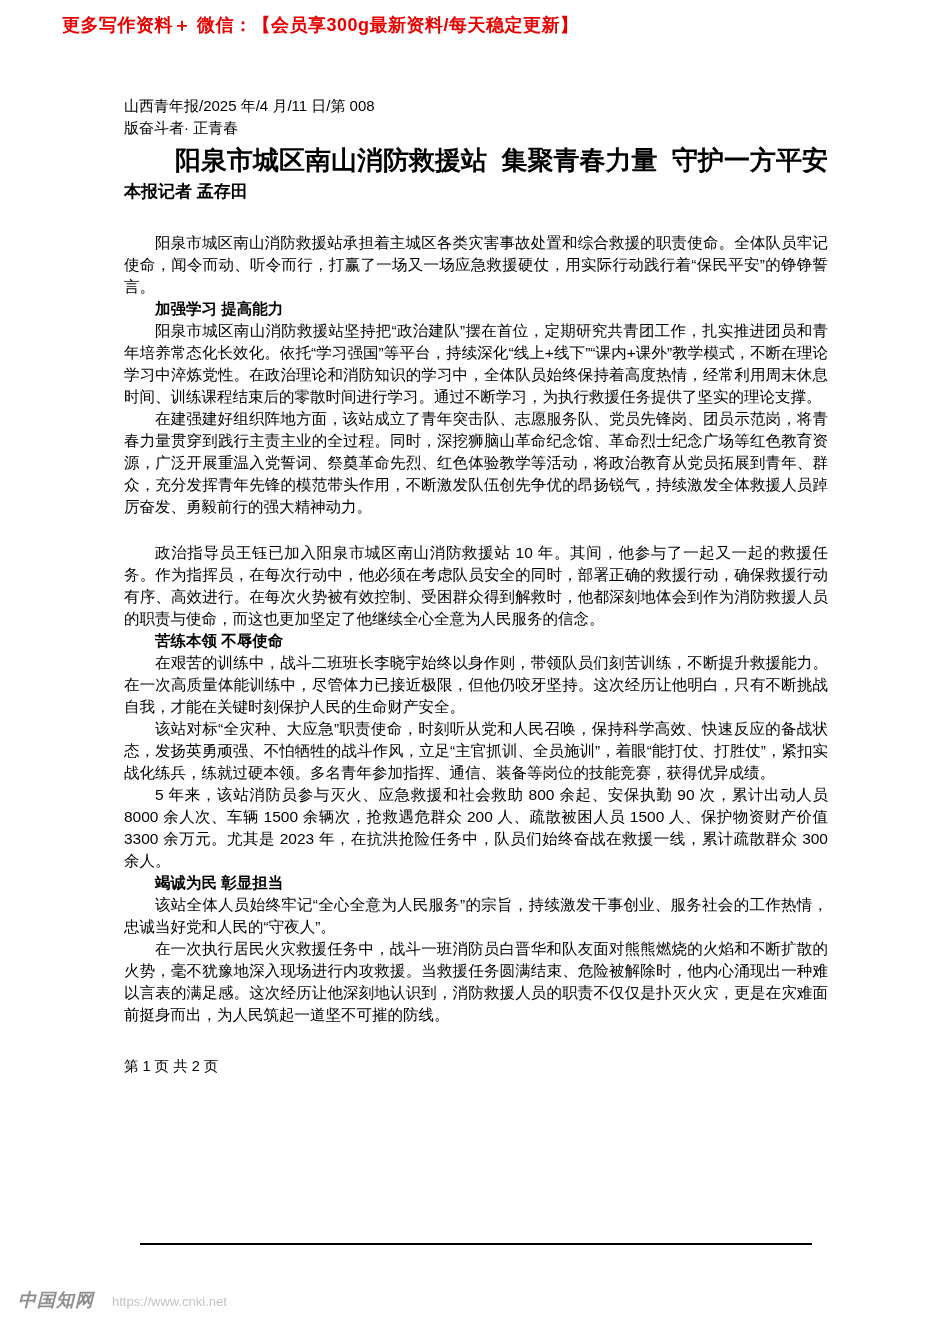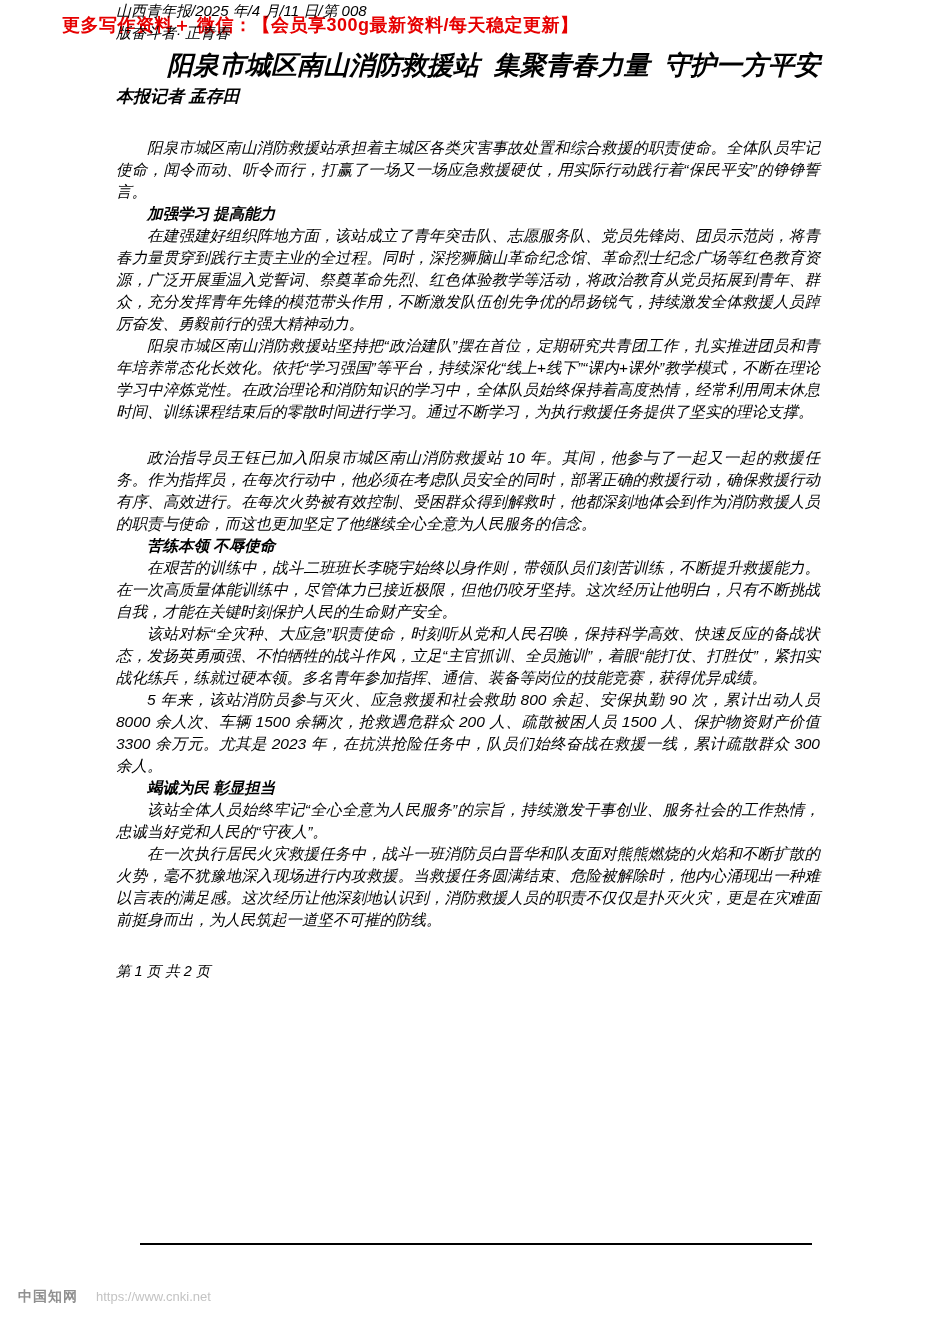--- a/index.html
+++ b/index.html
@@ -17,23 +17,23 @@
     top: 13px;
     left: 62px;
     font-size: 18px;
     font-weight: bold;
     letter-spacing: 0.5px;
     white-space: nowrap;
   }
   .content {
     position: absolute;
     top: 0;
-    left: 116px;
+    left: 124px;
     width: 704px;
-    font-style: italic;
+    padding-top: 95px;
   }
   .meta-line {
     font-size: 15px;
     line-height: 22px;
     color: #000000;
   }
   .title {
     margin: 5px 0 0 0;
     font-size: 26px;
     font-weight: bold;
@@ -84,24 +84,25 @@
     background: #000000;
   }
   .watermark {
     position: absolute;
     left: 18px;
     top: 1288px;
     display: flex;
     align-items: baseline;
   }
   .wm-brand {
-    font-size: 14px;
+    font-size: 18px;
     font-weight: bold;
     color: #8f8f8f;
     letter-spacing: 1px;
+    font-style: italic;
   }
   .wm-url {
     margin-left: 18px;
     font-size: 13px;
     color: #c3c3c3;
   }
 </style>
 </head>
 <body>
 
@@ -113,22 +114,22 @@
     <div class="meta-line">山西青年报/2025 年/4 月/11 日/第 008</div>
     <div class="meta-line">版奋斗者· 正青春</div>
 
     <h1 class="title">阳泉市城区南山消防救援站  集聚青春力量  守护一方平安</h1>
 
     <div class="byline">本报记者 孟存田</div>
 
     <div class="body-text">
         <p class="para">阳泉市城区南山消防救援站承担着主城区各类灾害事故处置和综合救援的职责使命。全体队员牢记使命，闻令而动、听令而行，打赢了一场又一场应急救援硬仗，用实际行动践行着“保民平安”的铮铮誓言。</p>
         <p class="subhead">加强学习 提高能力</p>
+        <p class="para">阳泉市城区南山消防救援站坚持把“政治建队”摆在首位，定期研究共青团工作，扎实推进团员和青年培养常态化长效化。依托“学习强国”等平台，持续深化“线上+线下”“课内+课外”教学模式，不断在理论学习中淬炼党性。在政治理论和消防知识的学习中，全体队员始终保持着高度热情，经常利用周末休息时间、训练课程结束后的零散时间进行学习。通过不断学习，为执行救援任务提供了坚实的理论支撑。</p>
         <p class="para">在建强建好组织阵地方面，该站成立了青年突击队、志愿服务队、党员先锋岗、团员示范岗，将青春力量贯穿到践行主责主业的全过程。同时，深挖狮脑山革命纪念馆、革命烈士纪念广场等红色教育资源，广泛开展重温入党誓词、祭奠革命先烈、红色体验教学等活动，将政治教育从党员拓展到青年、群众，充分发挥青年先锋的模范带头作用，不断激发队伍创先争优的昂扬锐气，持续激发全体救援人员踔厉奋发、勇毅前行的强大精神动力。</p>
-        <p class="para">阳泉市城区南山消防救援站坚持把“政治建队”摆在首位，定期研究共青团工作，扎实推进团员和青年培养常态化长效化。依托“学习强国”等平台，持续深化“线上+线下”“课内+课外”教学模式，不断在理论学习中淬炼党性。在政治理论和消防知识的学习中，全体队员始终保持着高度热情，经常利用周末休息时间、训练课程结束后的零散时间进行学习。通过不断学习，为执行救援任务提供了坚实的理论支撑。</p>
         <div class="spacer"></div>
         <p class="para">政治指导员王钰已加入阳泉市城区南山消防救援站 10 年。其间，他参与了一起又一起的救援任务。作为指挥员，在每次行动中，他必须在考虑队员安全的同时，部署正确的救援行动，确保救援行动有序、高效进行。在每次火势被有效控制、受困群众得到解救时，他都深刻地体会到作为消防救援人员的职责与使命，而这也更加坚定了他继续全心全意为人民服务的信念。</p>
         <p class="subhead">苦练本领 不辱使命</p>
         <p class="para">在艰苦的训练中，战斗二班班长李晓宇始终以身作则，带领队员们刻苦训练，不断提升救援能力。在一次高质量体能训练中，尽管体力已接近极限，但他仍咬牙坚持。这次经历让他明白，只有不断挑战自我，才能在关键时刻保护人民的生命财产安全。</p>
         <p class="para">该站对标“全灾种、大应急”职责使命，时刻听从党和人民召唤，保持科学高效、快速反应的备战状态，发扬英勇顽强、不怕牺牲的战斗作风，立足“主官抓训、全员施训”，着眼“能打仗、打胜仗”，紧扣实战化练兵，练就过硬本领。多名青年参加指挥、通信、装备等岗位的技能竞赛，获得优异成绩。</p>
         <p class="para">5 年来，该站消防员参与灭火、应急救援和社会救助 800 余起、安保执勤 90 次，累计出动人员 8000 余人次、车辆 1500 余辆次，抢救遇危群众 200 人、疏散被困人员 1500 人、保护物资财产价值 3300 余万元。尤其是 2023 年，在抗洪抢险任务中，队员们始终奋战在救援一线，累计疏散群众 300 余人。</p>
         <p class="subhead">竭诚为民 彰显担当</p>
         <p class="para">该站全体人员始终牢记“全心全意为人民服务”的宗旨，持续激发干事创业、服务社会的工作热情，忠诚当好党和人民的“守夜人”。</p>
         <p class="para">在一次执行居民火灾救援任务中，战斗一班消防员白晋华和队友面对熊熊燃烧的火焰和不断扩散的火势，毫不犹豫地深入现场进行内攻救援。当救援任务圆满结束、危险被解除时，他内心涌现出一种难以言表的满足感。这次经历让他深刻地认识到，消防救援人员的职责不仅仅是扑灭火灾，更是在灾难面前挺身而出，为人民筑起一道坚不可摧的防线。</p>
       </div>

